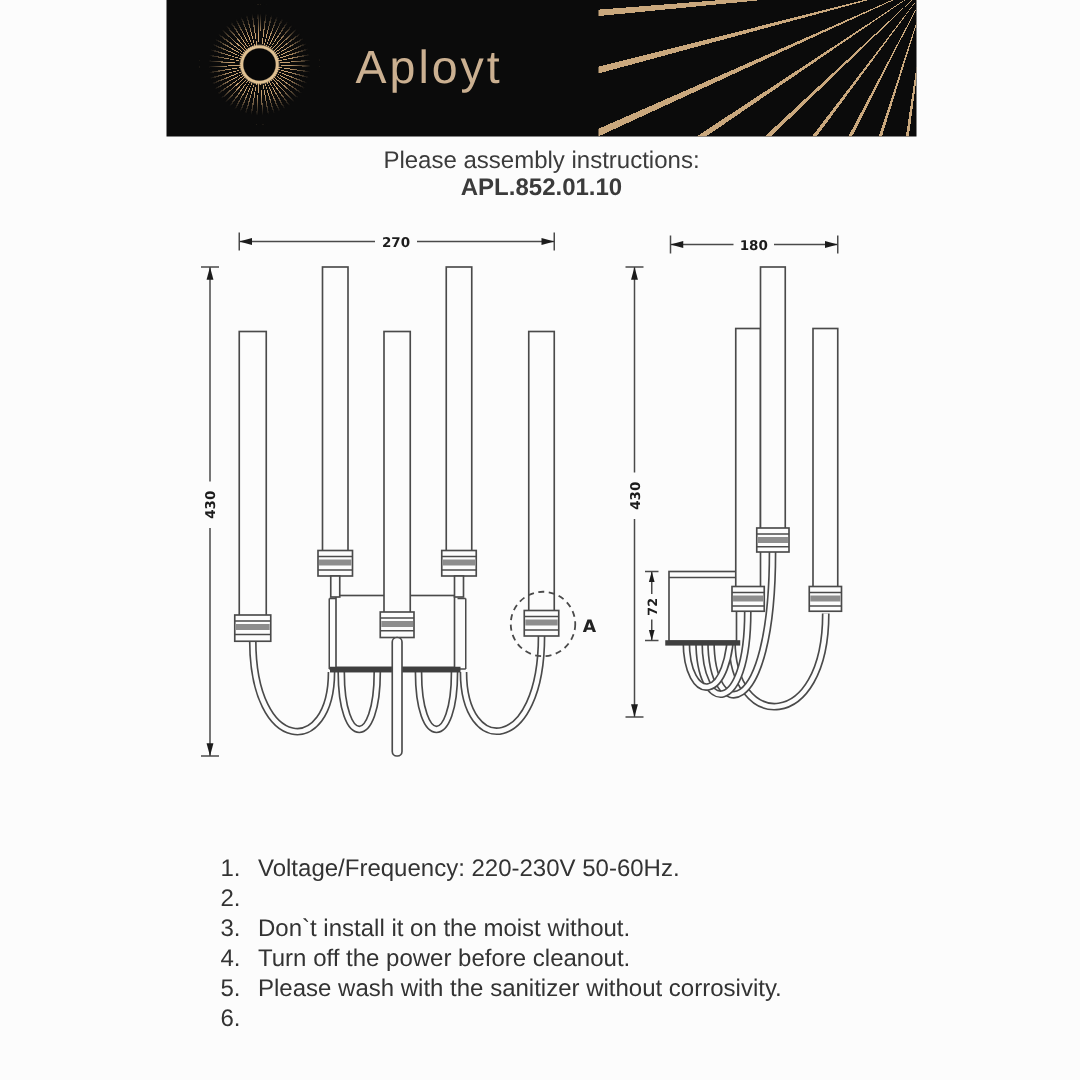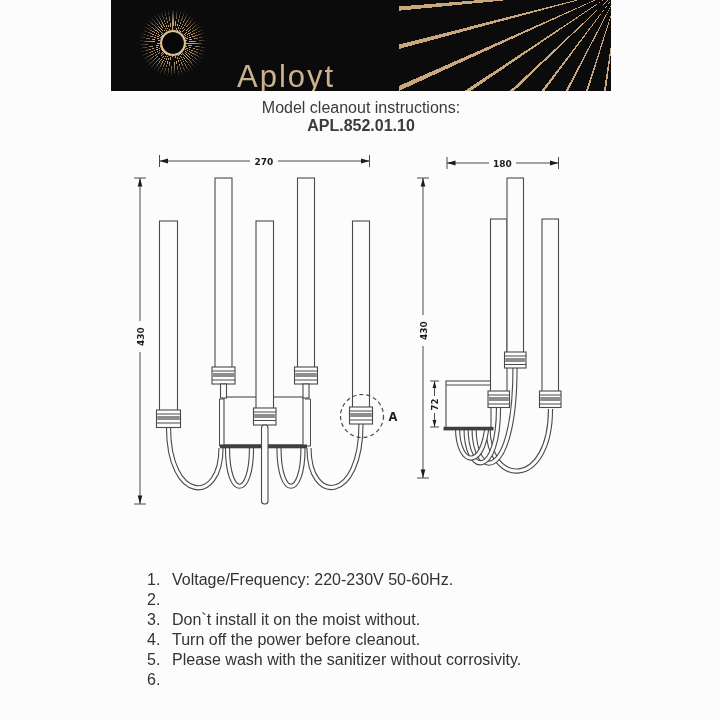--- a/index.html
+++ b/index.html
@@ -5,21 +5,21 @@
   html,body{margin:0;padding:0;}
   body{width:720px;height:720px;background:#ffffff;font-family:"Liberation Sans",sans-serif;}
   .page{position:relative;width:720px;height:720px;background:#fcfcfc;overflow:hidden;}
 
   
   .band{position:absolute;left:111px;top:0;width:500px;height:91px;background:#0b0b0b;overflow:hidden;}
   .burst{position:absolute;left:22px;top:3px;width:80px;height:80px;border-radius:50%;
     background:
       radial-gradient(circle closest-side,#070707 0 26%,#dfc092 28% 31%,rgba(7,7,7,0) 34% 50%,rgba(11,11,11,.55) 68%,#0b0b0b 85%),
       repeating-conic-gradient(#c8a172 0deg 1.7deg,rgba(11,11,11,0) 1.7deg 6.5deg);}
-  .brand{position:absolute;left:126px;top:27px;font-size:31px;letter-spacing:2px;color:#cbb091;font-weight:400;margin-top:32px;}
+  .brand{position:absolute;left:126px;top:27px;font-size:31px;letter-spacing:2px;color:#cbb091;font-weight:400;}
   .rays{position:absolute;right:0;top:0;width:212px;height:91px;
     background:repeating-conic-gradient(from 178deg at 104% -12%,#caa87d 0deg 1.1deg,rgba(0,0,0,0) 1.1deg 9.6deg);}
 
   
   .titleblock{position:absolute;left:111px;top:99px;width:500px;text-align:center;color:#3b3b3b;}
   .t1{font-size:16px;line-height:18px;}
   .t2{font-size:16px;line-height:18px;font-weight:bold;}
 
   
   .diagram{position:absolute;left:110px;top:140px;width:500px;height:430px;}
@@ -45,21 +45,21 @@
 
 <div class="page">
 
   <div class="band">
     <div class="burst"></div>
     <div class="brand">Aployt</div>
     <div class="rays"></div>
   </div>
 
   <div class="titleblock">
-    <div class="t1">Model cleanout instructions:</div>
+    <div class="t1">Please assembly instructions:</div>
     <div class="t2">APL.852.01.10</div>
   </div>
 
   <svg class="diagram" viewBox="110 140 500 430">
 
     <g>
 
       <g>
         <line class="thin" x1="159.5" y1="161" x2="250" y2="161"></line>
         <line class="thin" x1="278" y1="161" x2="369.5" y2="161"></line>

